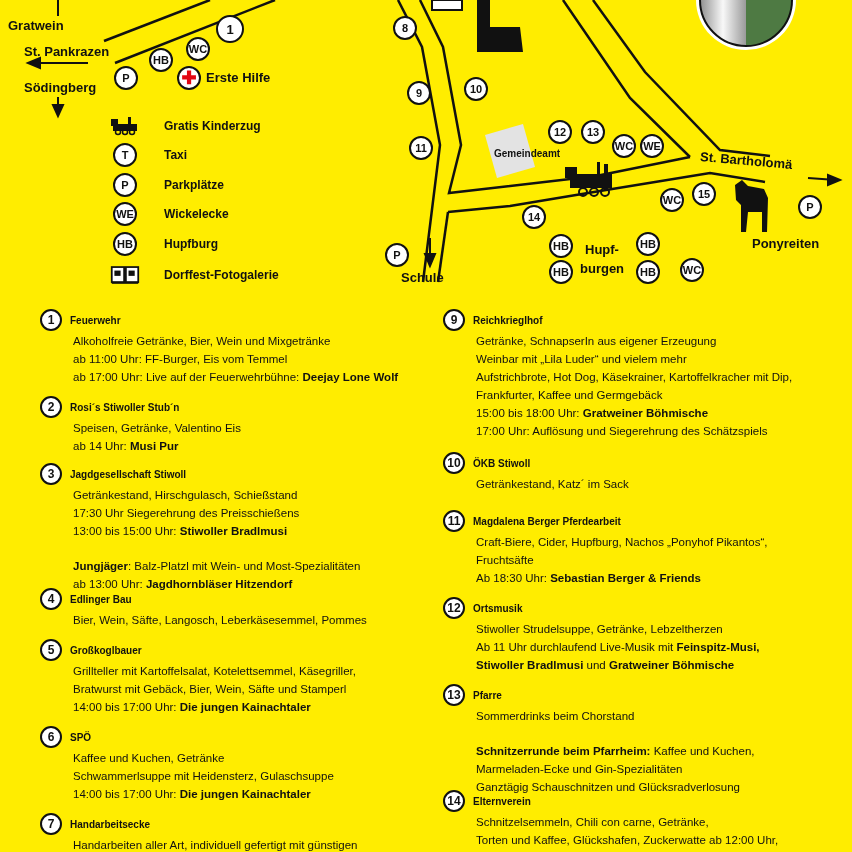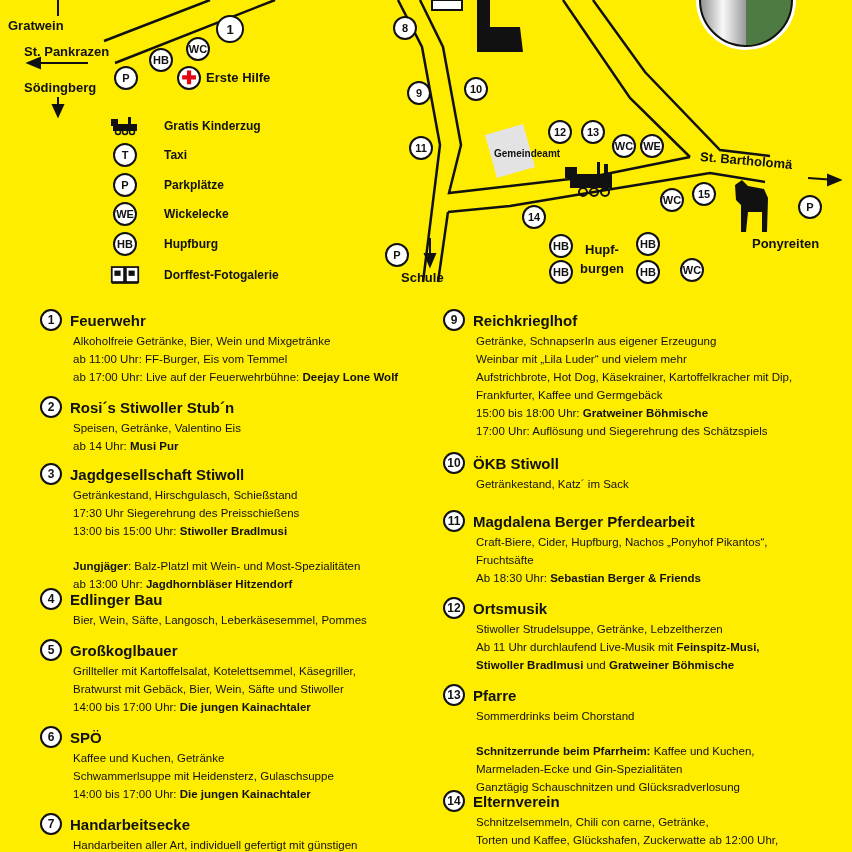--- a/index.html
+++ b/index.html
@@ -9,21 +9,21 @@
   .pin{position:absolute;width:28px;height:28px;border:2px solid #111;border-radius:50%;background:#fff;box-sizing:border-box;
        display:flex;align-items:center;justify-content:center;font-weight:bold;font-size:13px;color:#111;}
   .pin.sm{width:24px;height:24px;font-size:11px;}
   .lbl{position:absolute;font-weight:bold;font-size:13px;white-space:nowrap;}
   .legend-row{position:absolute;left:110px;height:24px;display:flex;align-items:center;}
   .legend-row .ico{width:30px;display:flex;justify-content:center;align-items:center;}
   .legend-row .txt{position:absolute;left:54px;font-weight:bold;font-size:12px;white-space:nowrap;}
   .entry{position:absolute;width:400px;}
   .entry .head{display:flex;align-items:center;height:24px;}
   .entry .num{width:22px;height:22px;border:2px solid #111;border-radius:50%;background:#fff;box-sizing:border-box;display:flex;align-items:center;justify-content:center;font-weight:bold;font-size:12px;margin-right:8px;flex:none;}
-  .entry .title{font-weight:bold;font-size:15px;white-space:nowrap;}
+  .entry .title{font-weight:bold;font-size:10px;white-space:nowrap;}
   .entry .line{margin-left:33px;font-size:11.5px;line-height:18px;white-space:nowrap;}
   .entry .line.gap{margin-top:17px;}
   .b{font-weight:bold;}
 </style>
 </head>
 <body>
 
 <svg class="map" width="852" height="300" viewBox="0 0 852 300">
   <g stroke="#111" stroke-width="2.5" fill="none">
 
@@ -210,21 +210,21 @@
         <span class="title">Edlinger Bau</span>
       </div>
       <div class="line">Bier, Wein, Säfte, Langosch, Leberkäsesemmel, Pommes</div>
     </div>
     <div class="entry" style="left: 40px; top: 638px;">
       <div class="head">
         <span class="num">5</span>
         <span class="title">Großkoglbauer</span>
       </div>
       <div class="line">Grillteller mit Kartoffelsalat, Kotelettsemmel, Käsegriller,</div>
-      <div class="line">Bratwurst mit Gebäck, Bier, Wein, Säfte und Stiwoller</div>
+      <div class="line">Bratwurst mit Gebäck, Bier, Wein, Säfte und Stamperl</div>
       <div class="line">14:00 bis 17:00 Uhr: <span class="b">Die jungen Kainachtaler</span></div>
     </div>
     <div class="entry" style="left: 40px; top: 725px;">
       <div class="head">
         <span class="num">6</span>
         <span class="title">SPÖ</span>
       </div>
       <div class="line">Kaffee und Kuchen, Getränke</div>
       <div class="line">Schwammerlsuppe mit Heidensterz, Gulaschsuppe</div>
       <div class="line">14:00 bis 17:00 Uhr: <span class="b">Die jungen Kainachtaler</span></div>

